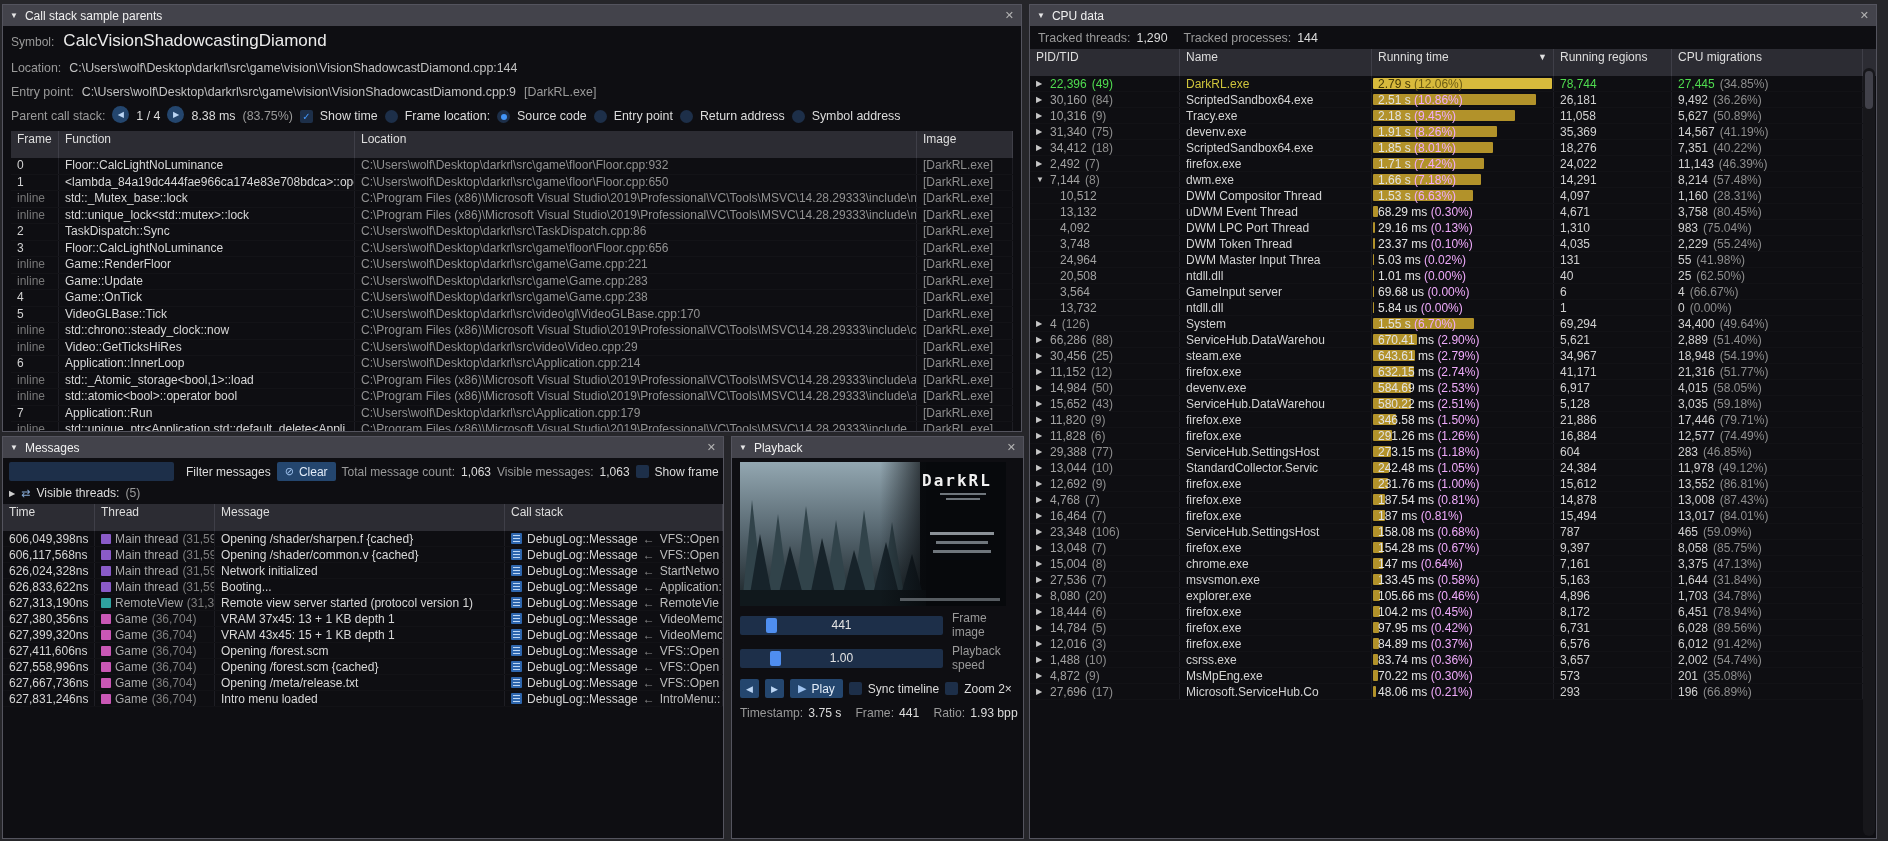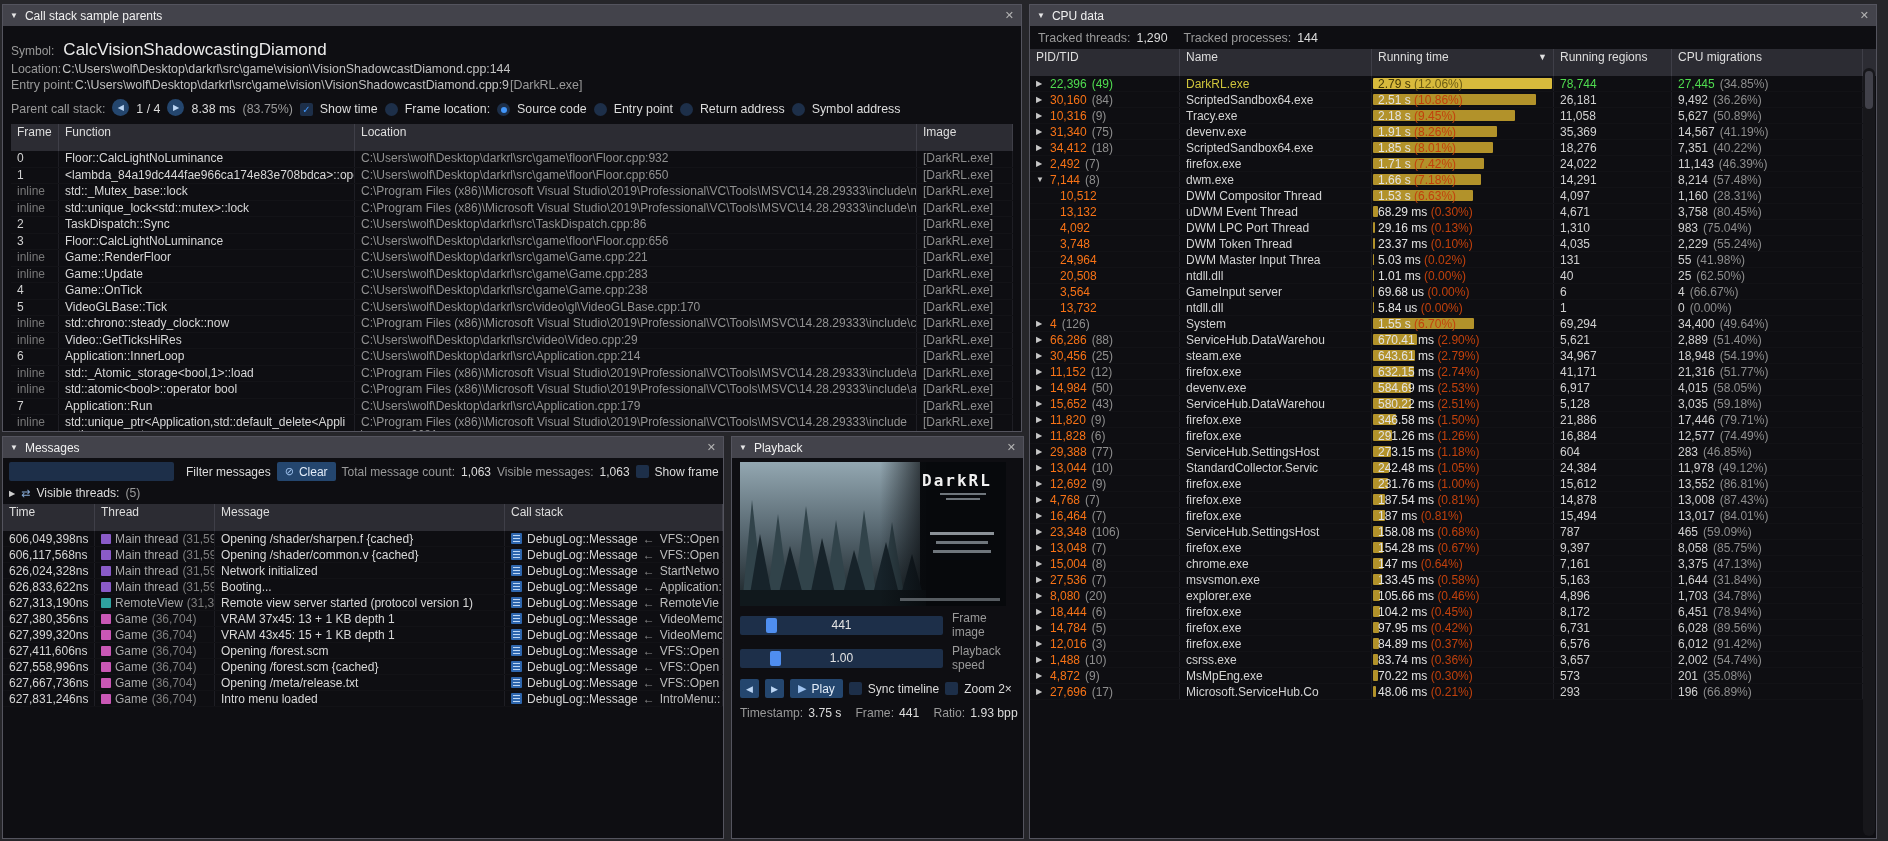--- a/index.html
+++ b/index.html
@@ -21,23 +21,23 @@
   .radio{width:13px;height:13px;border-radius:50%;background:#1d2f49;display:inline-flex;align-items:center;justify-content:center;flex:none}
   .radio.selected::after{content:"";width:6px;height:6px;border-radius:50%;background:#4296fa}
   .btn{display:inline-flex;align-items:center;gap:5px;height:19px;padding:0 8px;background:#24466e;border-radius:2px;color:#e2ecf8;font-size:12px;white-space:nowrap}
   .btn .btn-icon{color:#9fc3ef;font-size:11px}
   .nav-btn{width:17px;height:17px;border-radius:50%;background:#24466e;color:#bcd6f4;font-size:8px;display:inline-flex;align-items:center;justify-content:center;flex:none}
   .sq-btn{width:19px;height:19px;border-radius:2px;background:#24466e;color:#bcd6f4;font-size:9px;display:inline-flex;align-items:center;justify-content:center;flex:none}
   .hcell{height:27px;line-height:17px;padding:0 6px;background:#2c2c33;border-right:1px solid #3f3f48;color:#dedede;white-space:nowrap;overflow:hidden}
   .cell{white-space:nowrap;overflow:hidden;border-right:1px solid #1e1e24}
   
   .cs-content{padding:4px 8px 0}
-  .sym-line{display:flex;align-items:baseline;gap:9px;margin-top:10px}
+  .sym-line{display:flex;align-items:baseline;gap:9px;margin-top:1px}
   .sym-name{font-size:17px;color:#ecécec;color:#ececec}
-  .path-line{display:flex;gap:1px;margin-top:2px;font-size:12.4px;line-height:14px}
+  .path-line{display:flex;gap:8px;margin-top:10px;font-size:12.4px;line-height:14px}
   .path{color:#c2c2c2}
   .ctrl-row{display:flex;align-items:flex-end;gap:7px;margin:7px 0 8px;font-size:12.4px}
   .cs-head,.cs-row{display:grid;grid-template-columns:48px 296px 1fr 96px}
   .cs-row{align-items:stretch;border-bottom:1px solid rgba(255,255,255,0.025)}
   .cs-row .cell{min-height:15.5px;line-height:15.5px;padding:0 6px;font-size:12px}
   .c-frame{color:#d2d2d2}
   .c-frame.inline{color:#787878}
   .c-func{color:#d8d8d8}
   .c-loc{color:#929292}
   .c-img{color:#8e8e8e}
@@ -76,27 +76,27 @@
   
   .cpu-info{display:flex;gap:6px;padding:5px 8px 4px;font-size:12.4px}
   .cpu-info .sp{margin-left:10px}
   .cpu-head{display:grid;grid-template-columns:150px 192px 182px 118px 1fr;padding-right:13px;background:#2c2c33}
   .cpu-head .sorted{display:flex;justify-content:space-between}
   .sort{font-size:9px;color:#e0e0e0}
   .cpu-row{display:grid;grid-template-columns:150px 192px 182px 118px 1fr;margin-right:13px;height:16px;border-bottom:1px solid rgba(255,255,255,0.02)}
   .cpu-row .cell{line-height:16px;padding:0 6px;font-size:12px}
   .p-pid{display:flex;align-items:center;gap:5px}
   .tree-arrow{font-size:8px;color:#c8c8c8;width:9px;flex:none}
-  .pid-v{color:#f97316}
+  .pid-v{color:#a3a3a3}
   .pid-c{color:#8e8e8e}
   .p-name{color:#d4d4d4}
   .p-time{position:relative}
   .tbar{position:absolute;left:1px;top:2px;bottom:2px;background:#b2922a;border-radius:1px;max-width:calc(100% - 2px)}
   .tval{position:relative;color:#e2e2e2}
-  .tpct{position:relative;color:#c2410c}
+  .tpct{position:relative;color:#f0abfc}
   .p-reg{color:#d2d2d2}
   .mval{color:#d2d2d2}
   .mpct{color:#8e8e8e;margin-left:5px}
   .cpu-row.sub .p-pid{padding-left:30px}
   .cpu-row.hl .pid-v,.cpu-row.hl .pid-c,.cpu-row.hl .p-reg,.cpu-row.hl .mval{color:#50dc50}
   .cpu-row.hl .p-name{color:#cfc43c}
   .cpu-row.hl .tbar{background:#d8ba3c}
   .cpu-row.hl .tval{color:#453905}
   .cpu-row.hl .tpct{color:#6d5c14}
   .scrollbar{position:absolute;right:1px;top:63px;bottom:2px;width:12px;background:#17171b;border-radius:6px}

